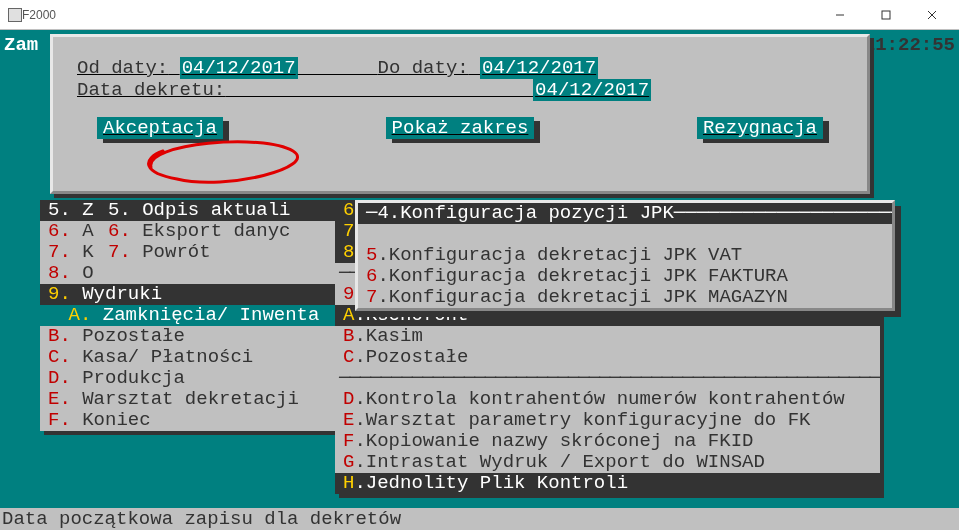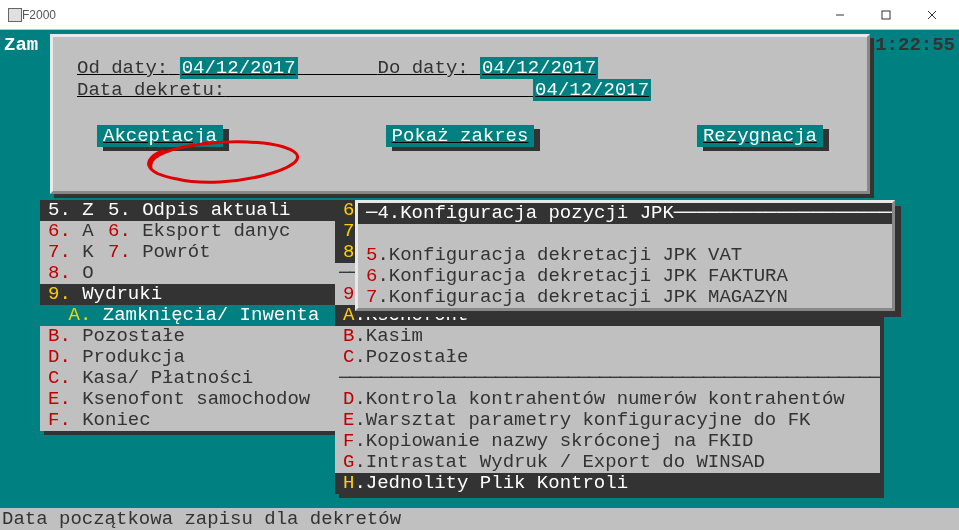--- a/index.html
+++ b/index.html
@@ -70,21 +70,21 @@
     z-index: 10;
     text-decoration: underline;
   }
   .dialog-line { color: #333; font-size: 19px; }
   .date-field {
     background: #008080;
     color: #fff;
     padding: 0 2px;
   }
   .dialog-buttons {
-    margin-top: 24px;
+    margin-top: 16px;
     display: flex;
     justify-content: space-between;
     padding: 0 20px;
   }
   .dlg-btn {
     background: #008080;
     color: #fff;
     padding: 0 6px;
     font-size: 19px;
     font-family: inherit;
@@ -216,23 +216,23 @@
   </div>
 
   <div class="menu-panel m1">
     <div class="menu-row dark"><span>5.</span><span class="m-txt"> Z</span></div>
     <div class="menu-row"><span class="m-key">6.</span><span class="m-txt"> A</span></div>
     <div class="menu-row"><span class="m-key">7.</span><span class="m-txt"> K</span></div>
     <div class="menu-row"><span class="m-key">8.</span><span class="m-txt"> O</span></div>
     <div class="menu-row dark"><span class="m-key yellow">9.</span><span class="m-txt"> Wydruki</span></div>
     <div class="menu-row highlight"><span class="m-key yellow">A.</span><span class="m-txt"> Zamknięcia/ Inwenta</span></div>
     <div class="menu-row"><span class="m-key">B.</span><span class="m-txt"> Pozostałe</span></div>
+    <div class="menu-row"><span class="m-key">C.</span><span class="m-txt"> Kasa/ Płatności</span></div>
     <div class="menu-row"><span class="m-key">D.</span><span class="m-txt"> Produkcja</span></div>
-    <div class="menu-row"><span class="m-key">C.</span><span class="m-txt"> Kasa/ Płatności</span></div>
-    <div class="menu-row"><span class="m-key">E.</span><span class="m-txt"> Ksenofont samochodow</span></div>
+    <div class="menu-row"><span class="m-key">E.</span><span class="m-txt"> Warsztat dekretacji</span></div>
     <div class="menu-row"><span class="m-key">F.</span><span class="m-txt"> Koniec</span></div>
   </div>
 
   <div class="menu-panel m1sub">
     <div class="menu-row dark"><span> 5.</span><span class="m-txt"> Odpis aktuali</span></div>
     <div class="menu-row"><span class="m-key"> 6.</span><span class="m-txt"> Eksport danyc</span></div>
     <div class="menu-row"><span class="m-key"> 7.</span><span class="m-txt"> Powrót</span></div>
   </div>
 
   <div class="menu-panel m2">

